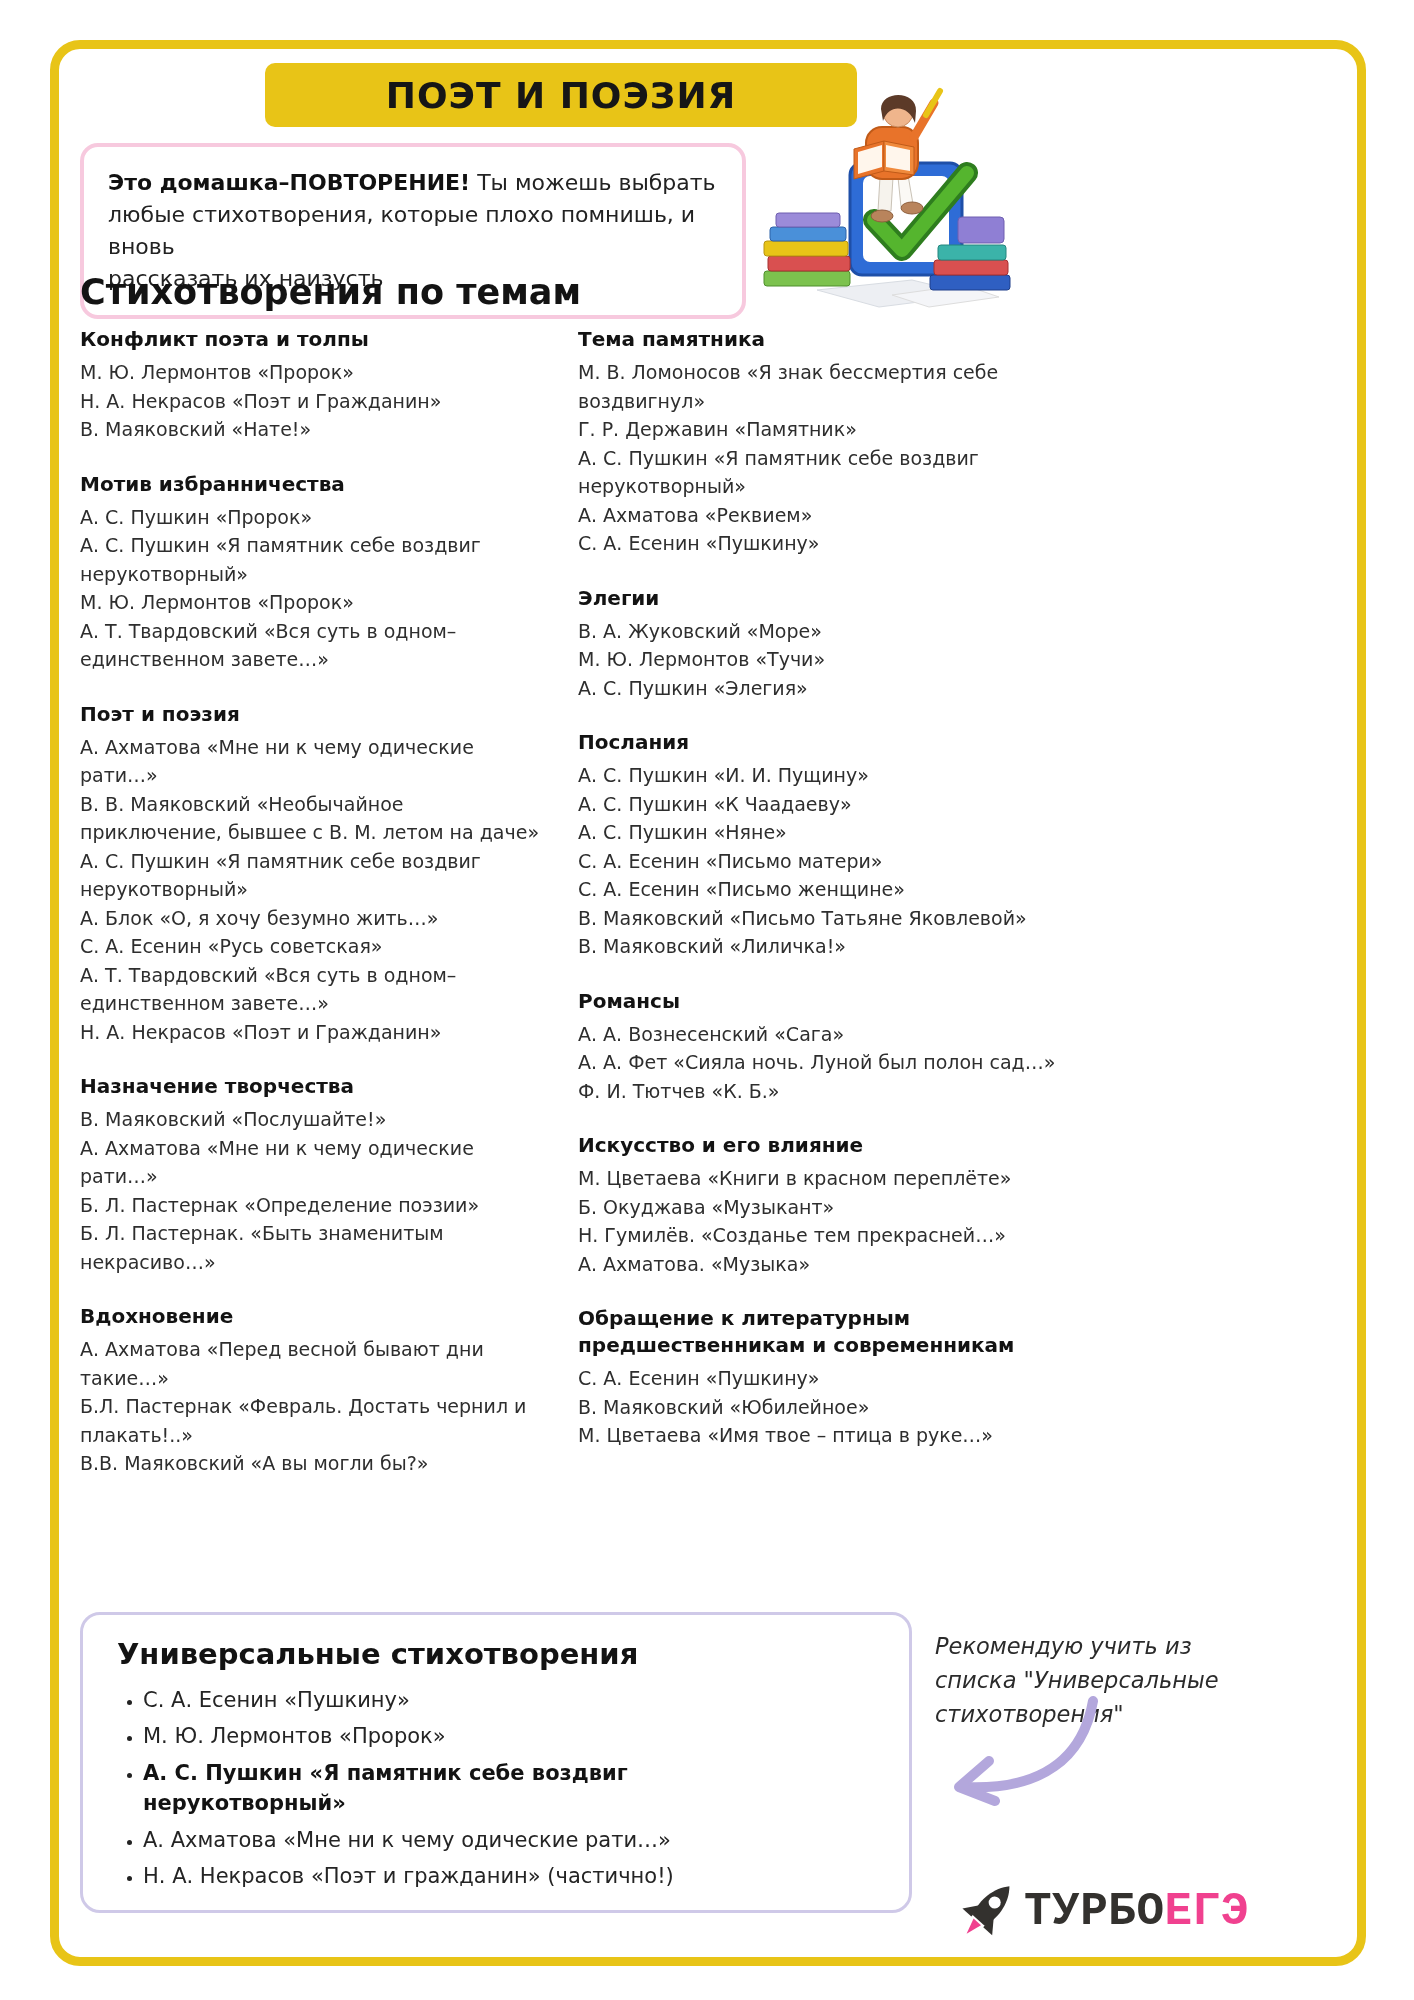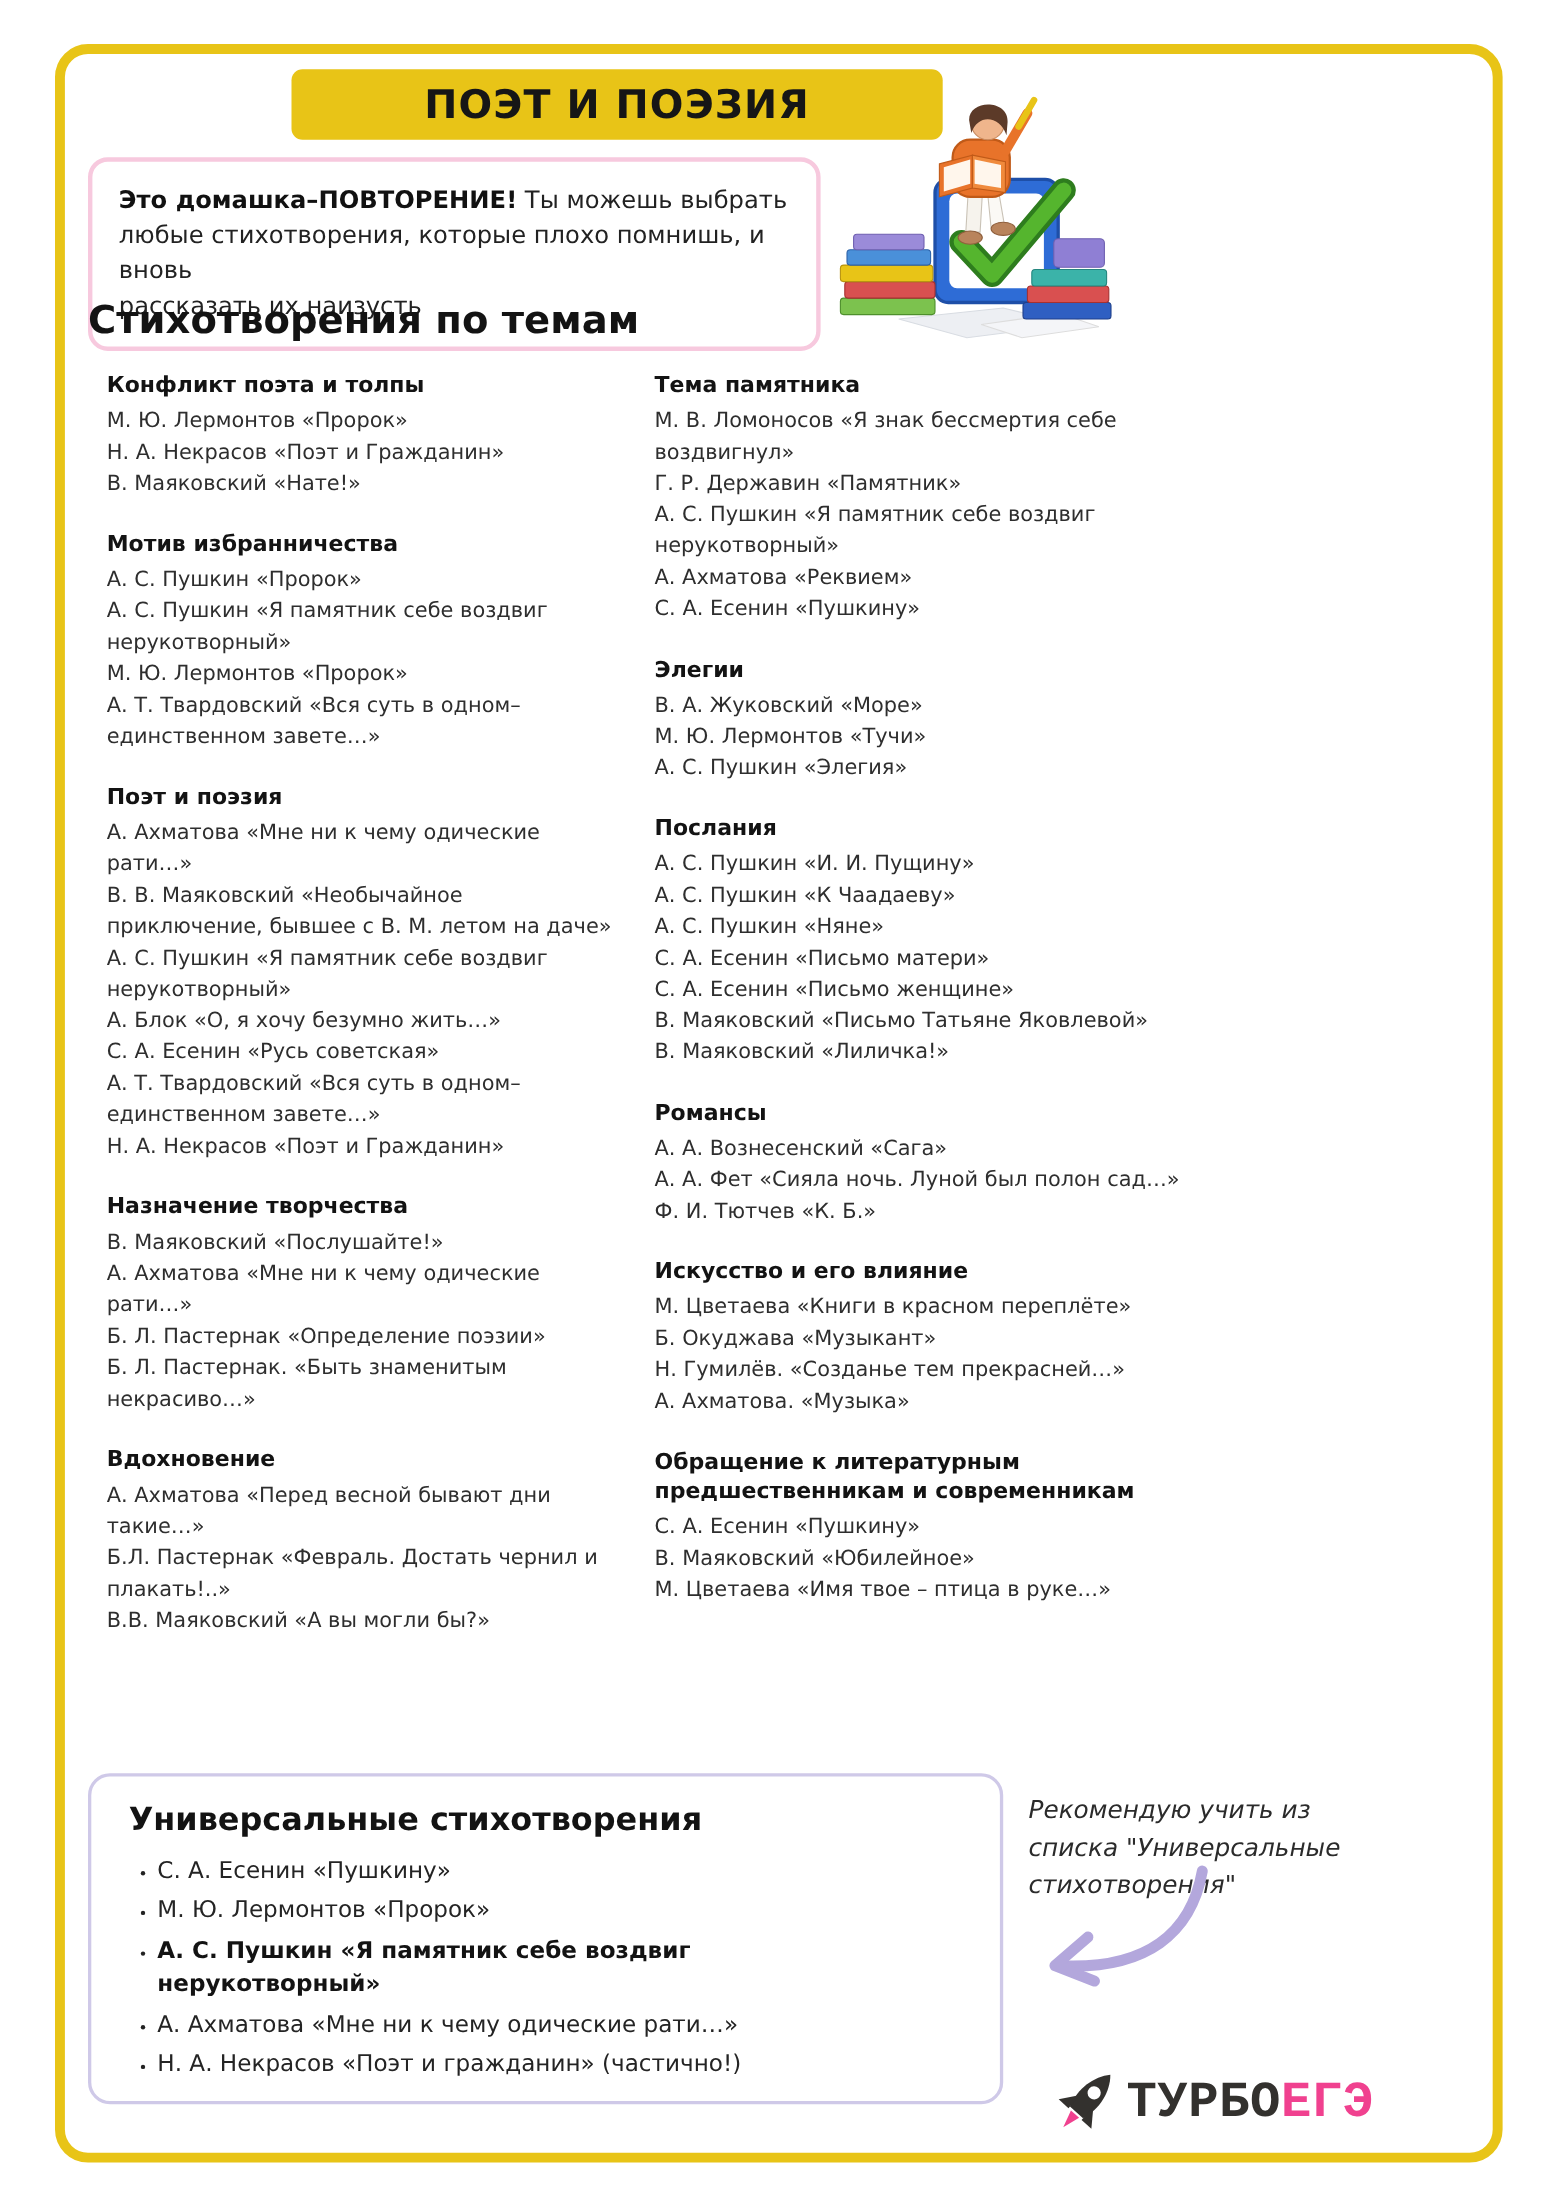--- a/index.html
+++ b/index.html
@@ -19,21 +19,21 @@
   .banner span{font-size:36px;font-weight:800;color:#161616;letter-spacing:1px;}
   .illu{position:absolute;left:762px;top:85px;width:250px;height:225px;}
   .intro{
     position:absolute;left:80px;top:143px;width:666px;box-sizing:border-box;
     border:4px solid #F7C9DE;border-radius:18px;background:#fff;
     padding:20px 24px;font-size:22px;line-height:1.45;color:#222;
     white-space:pre-line;
   }
   .intro b{font-weight:800;color:#111;}
   .list-title{position:absolute;left:80px;top:272px;font-size:35px;font-weight:800;color:#131313;}
-  .cols{position:absolute;left:80px;top:336px;display:flex;margin-left:17px;}
+  .cols{position:absolute;left:80px;top:326px;display:flex;}
   .col-l{width:470px;margin-right:28px;flex:none;}
   .col-r{width:520px;flex:none;}
   .sec{margin-bottom:27px;}
   .sec-h{font-size:20px;font-weight:800;color:#131313;margin-bottom:5px;line-height:1.35;}
   .poem{font-size:19px;line-height:1.5;color:#2e2e2e;}
   .col-r .poem{max-width:492px;}
   .unibox{
     position:absolute;left:80px;top:1612px;width:832px;box-sizing:border-box;
     border:3px solid #CFC9E8;border-radius:20px;background:#fff;
     padding:22px 36px 12px 34px;

